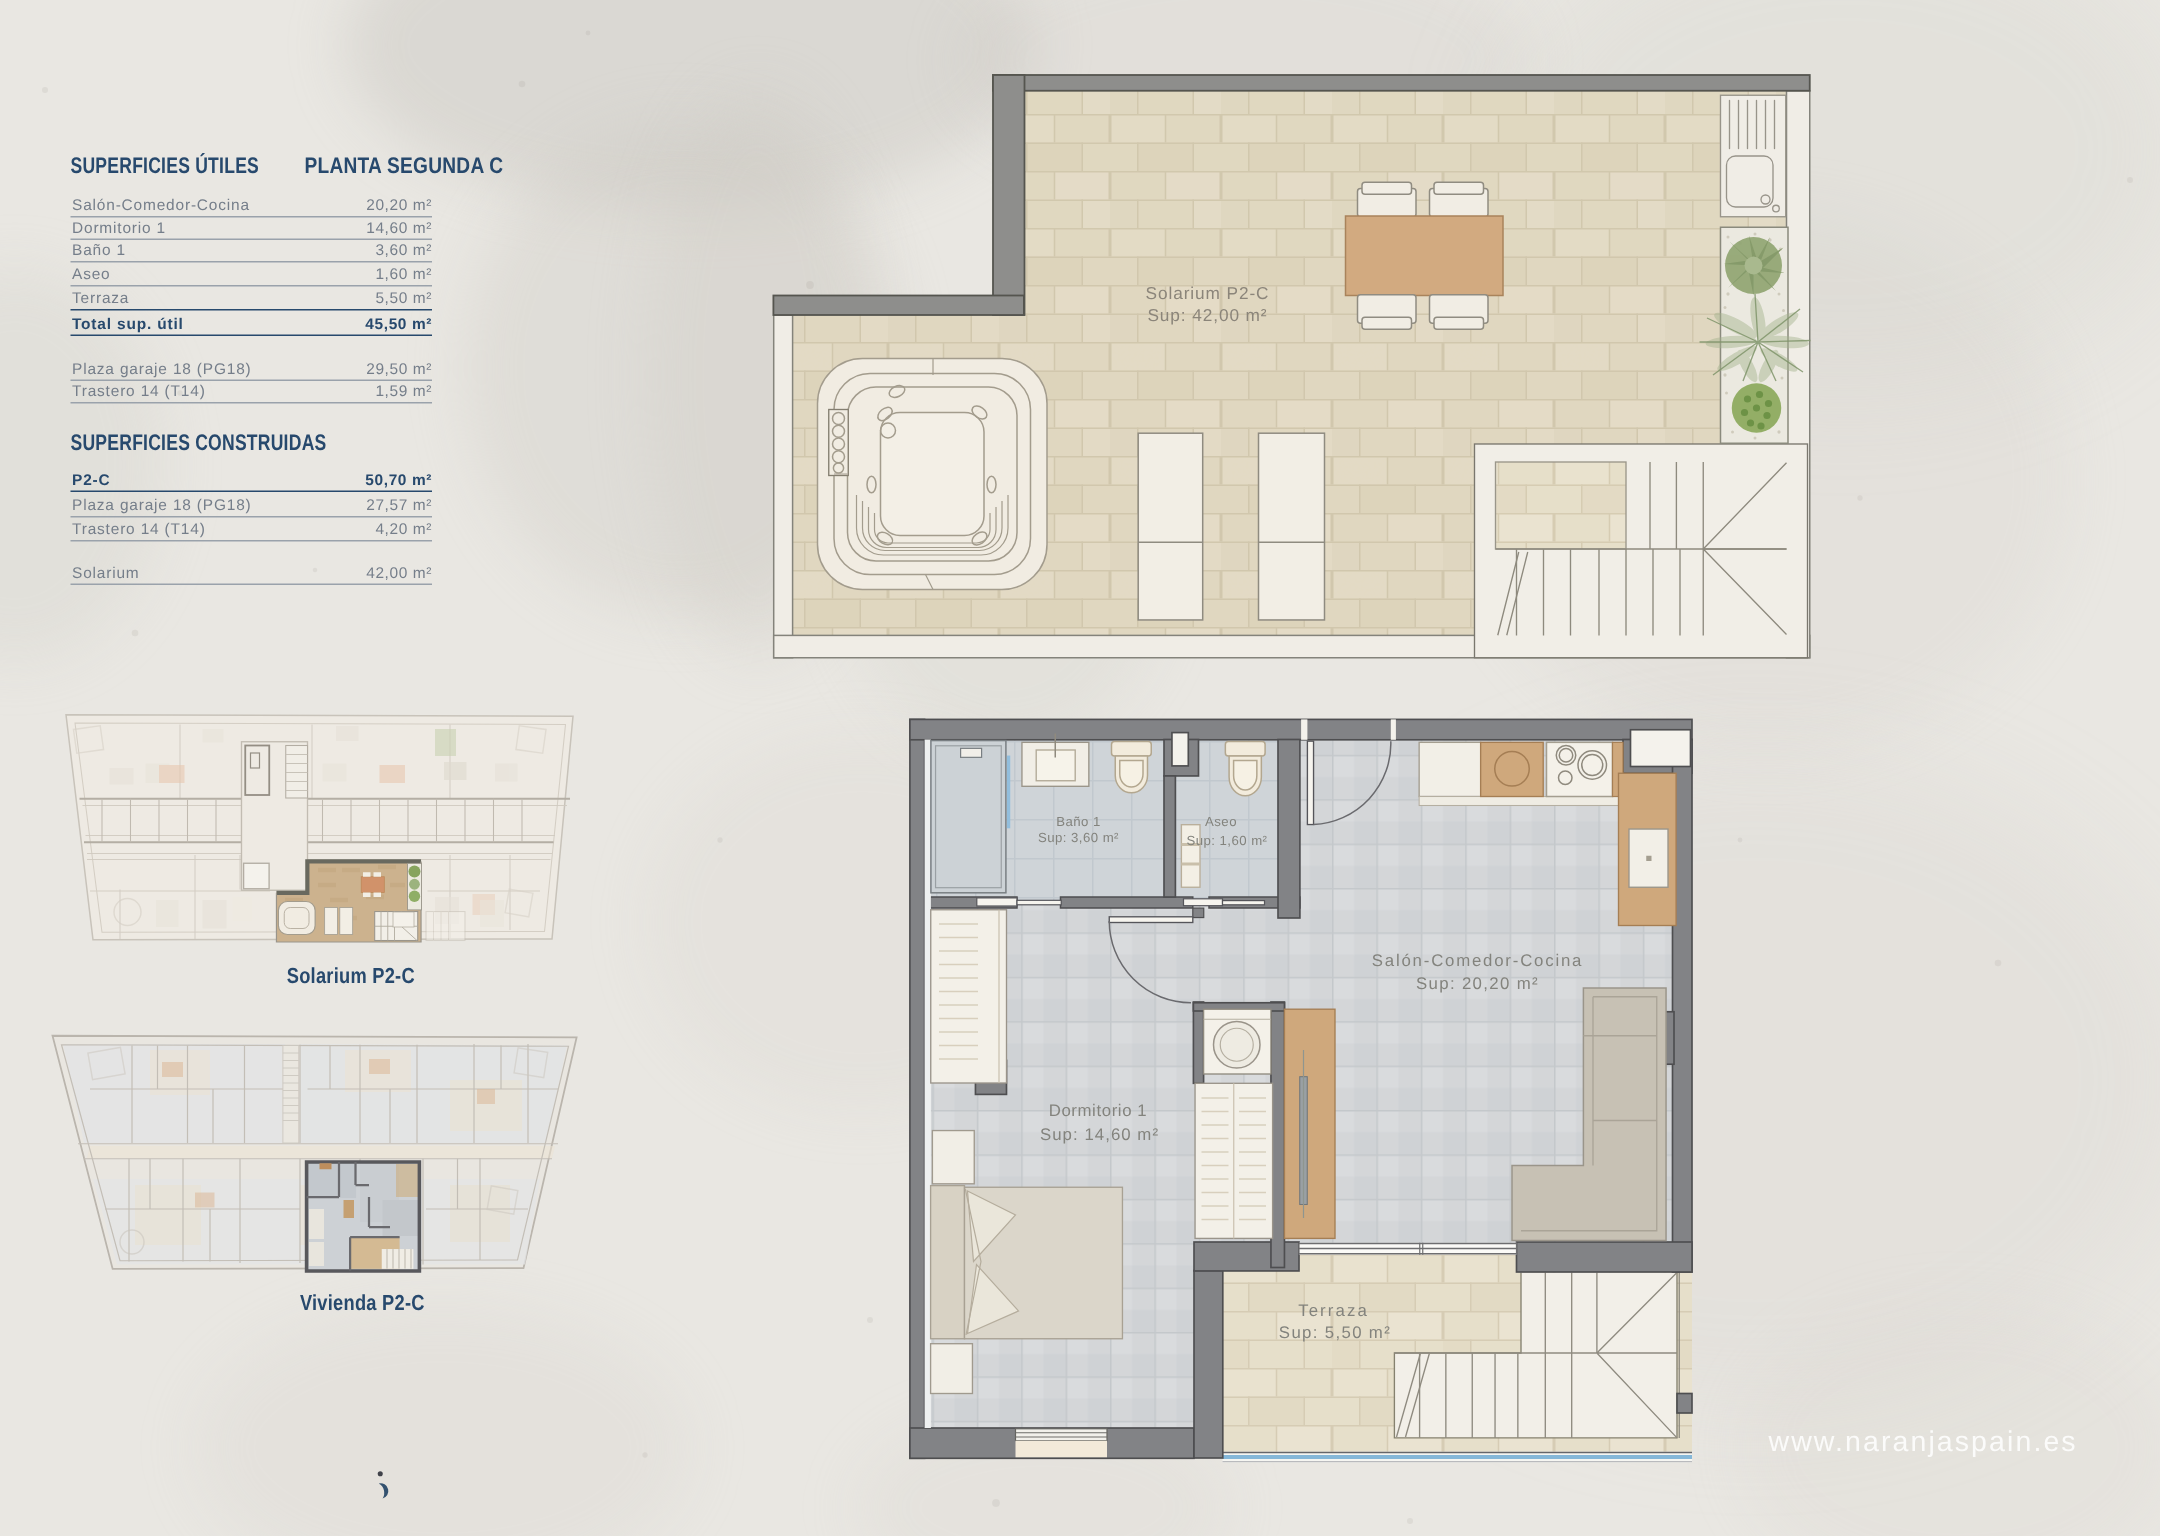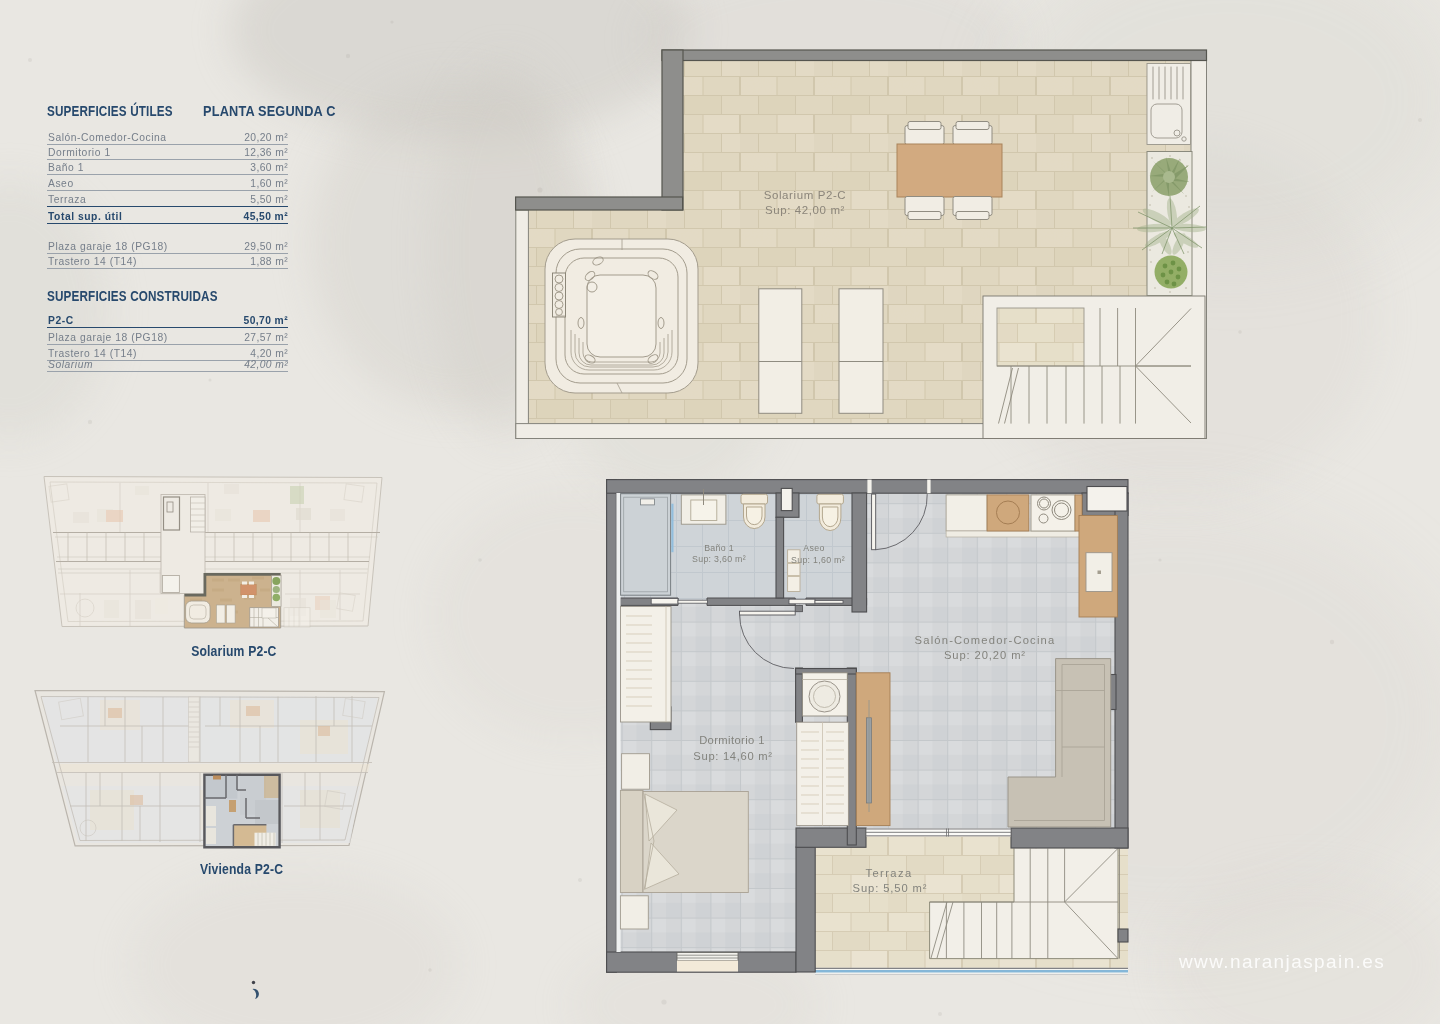--- a/index.html
+++ b/index.html
@@ -65,21 +65,21 @@
 
 <div class="t-title" style="left:203px;top:102px;transform:scaleX(.85);">PLANTA SEGUNDA C</div>
 
 <div class="row" style="top:128px;height:15.5px;">
     <span class="l">Salón-Comedor-Cocina</span>
     <span class="r">20,20 m²</span>
   </div>
 
 <div class="row" style="top:143.7px;height:15.4px;">
     <span class="l">Dormitorio 1</span>
-    <span class="r">12,36 m²</span>
+    <span class="r">14,60 m²</span>
   </div>
 
 <div class="row" style="top:159.1px;height:15.3px;">
     <span class="l">Baño 1</span>
     <span class="r">3,60 m²</span>
   </div>
 
 <div class="row" style="top:174.4px;height:15.3px;">
     <span class="l">Aseo</span>
     <span class="r">1,60 m²</span>
@@ -95,41 +95,41 @@
     <span class="r">45,50 m²</span>
   </div>
 
 <div class="row" style="top:237.4px;height:15.7px;">
     <span class="l">Plaza garaje 18 (PG18)</span>
     <span class="r">29,50 m²</span>
   </div>
 
 <div class="row" style="top:253.1px;height:15.3px;">
     <span class="l">Trastero 14 (T14)</span>
-    <span class="r">1,88 m²</span>
+    <span class="r">1,59 m²</span>
   </div>
 
 <div class="t-title" style="left:47px;top:287px;">SUPERFICIES CONSTRUIDAS</div>
 
 <div class="row navy" style="top:310px;height:16.6px;">
     <span class="l">P2-C</span>
     <span class="r">50,70 m²</span>
   </div>
 
 <div class="row" style="top:326.6px;height:17.1px;">
     <span class="l">Plaza garaje 18 (PG18)</span>
     <span class="r">27,57 m²</span>
   </div>
 
 <div class="row" style="top:343.7px;height:15.9px;">
     <span class="l">Trastero 14 (T14)</span>
     <span class="r">4,20 m²</span>
   </div>
 
-<div class="row" style="top:355px;height:15.7px;font-style:italic;">
+<div class="row" style="top:373px;height:15.7px;">
     <span class="l">Solarium</span>
     <span class="r">42,00 m²</span>
   </div>
 
 <svg class="abs" style="left:505px;top:38px;" width="712" height="410" viewBox="505 38 712 410">
 <defs>
 <pattern id="brick" width="74" height="76" patternUnits="userSpaceOnUse">
   <rect width="74" height="76" fill="#e3dac2"></rect>
   <rect x="0" y="0" width="37" height="19" fill="#e6ddc7"></rect>
   <rect x="18.5" y="19" width="37" height="19" fill="#e0d6bd"></rect>

